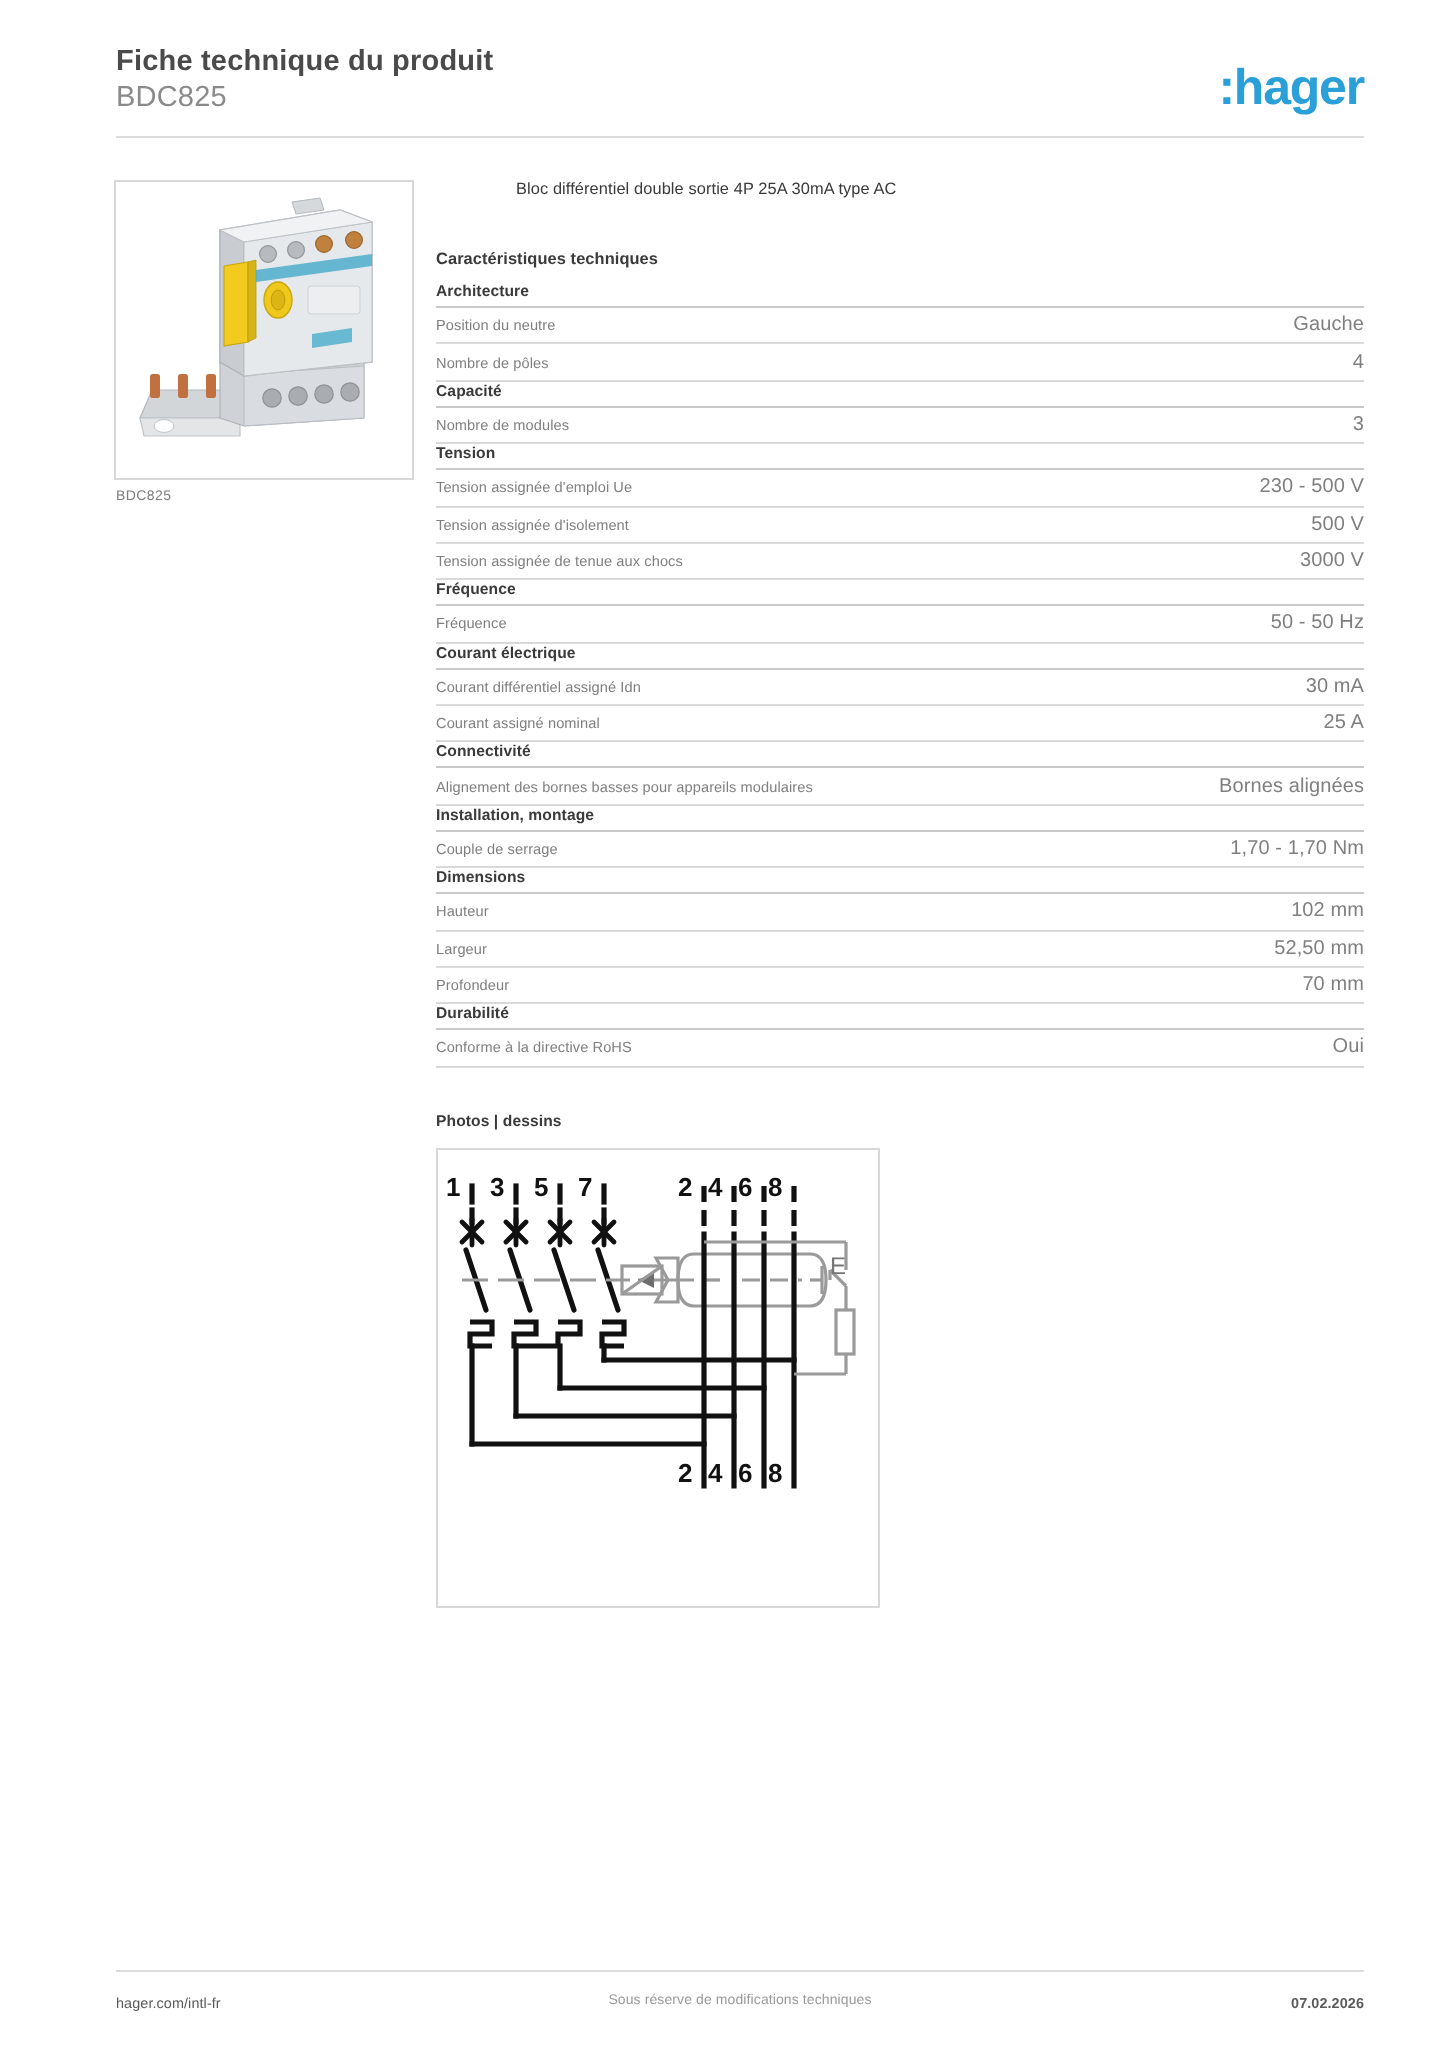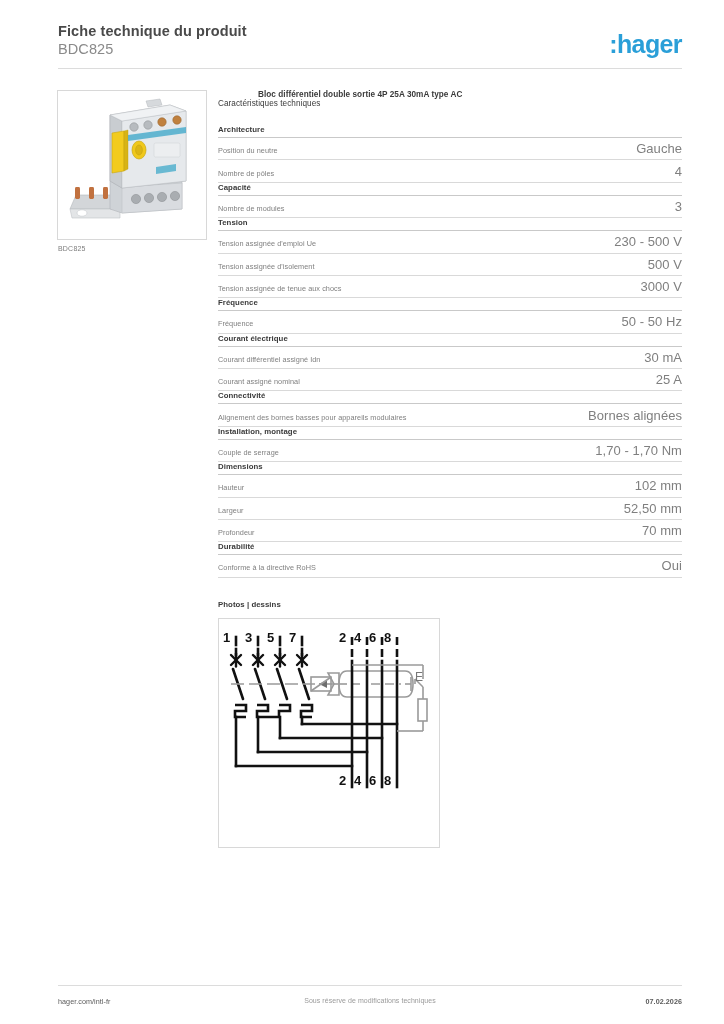--- a/index.html
+++ b/index.html
@@ -79,31 +79,32 @@
 
   
   .main {
     position: absolute;
     left: 218px;
     top: 90px;
     width: 464px;
   }
   .prod-name {
     font-size: 8.2px;
-    font-weight: bold;
+    font-weight: normal;
     color: #3a3a3a;
     letter-spacing: 0.05px;
+    margin-bottom: 26px;
     padding-left: 40px;
   }
   .specs-title {
     font-size: 8.2px;
-    font-weight: normal;
+    font-weight: bold;
     color: #3a3a3a;
     letter-spacing: 0.05px;
-    margin-bottom: 17px;
+    margin-bottom: 7px;
   }
 
   .group { }
   .group-title {
     font-size: 7.8px;
     font-weight: bold;
     color: #3a3a3a;
     padding-bottom: 3px;
     border-bottom: 1px solid #c9c9c9;
     letter-spacing: 0.05px;
@@ -114,21 +115,21 @@
     align-items: baseline;
     border-bottom: 1px solid #d9d9d9;
     padding: 3.2px 0 3.2px 0;
   }
   .spec-label {
     font-size: 7.3px;
     color: #7f7f7f;
     letter-spacing: 0.05px;
   }
   .spec-value {
-    font-size: 13px;
+    font-size: 10px;
     color: #7f7f7f;
     text-align: center;
     white-space: nowrap;
     letter-spacing: 0.05px;
   }
 
   
   .drawings-title {
     font-size: 7.8px;
     font-weight: bold;

